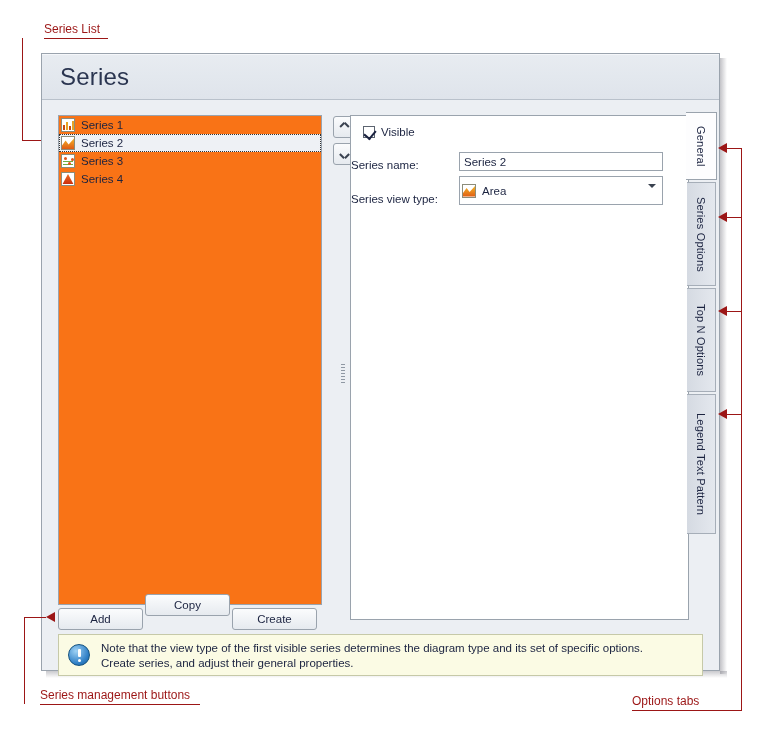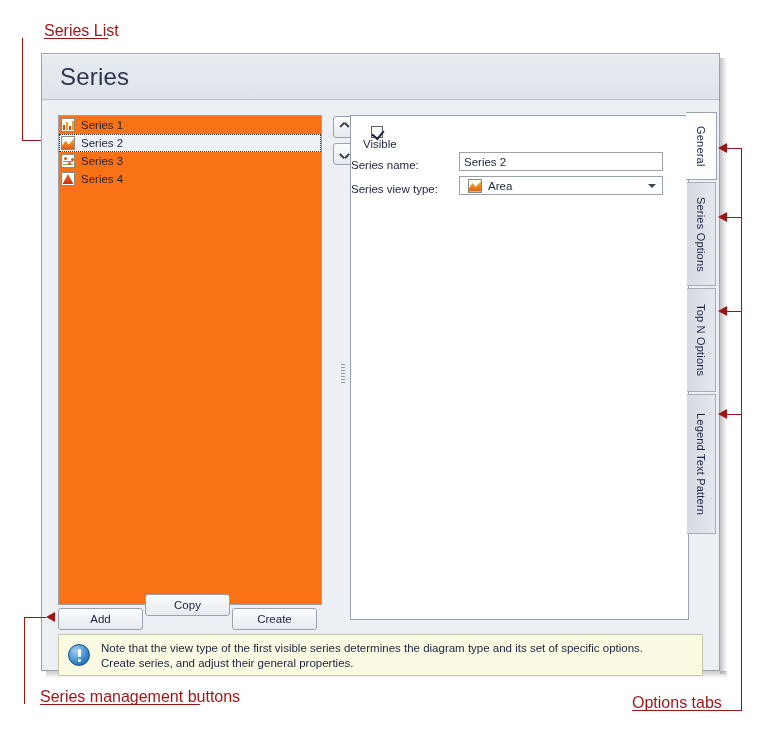--- a/index.html
+++ b/index.html
@@ -102,40 +102,40 @@
 
   
   .splitter{position:absolute;left:299px;top:310px;width:4px;height:22px;}
   .splitter b{display:block;width:4px;height:1px;background:#8f98a3;margin-bottom:2px;}
 
   
   .panel{
     position:absolute;left:308px;top:61px;width:339px;height:505px;
     background:#ffffff;border:1px solid #9aa3ad;box-sizing:border-box;
   }
-  .chk-row{position:absolute;left:12px;top:10px;display:flex;align-items:center;flex-direction:column;}
+  .chk-row{position:absolute;left:12px;top:10px;display:flex;align-items:center;}
   .chkbox{width:12px;height:12px;border:1px solid #5c6470;background:#fff;
     position:relative;box-sizing:border-box;margin-right:6px;}
   .chkbox .tick{position:absolute;left:2px;top:1px;width:6px;height:9px;
     border-right:2px solid #1b2340;border-bottom:2px solid #1b2340;
     transform:rotate(40deg);}
   .chk-label{font-size:11.5px;color:#1b2340;}
 
   .frow{position:absolute;left:0;display:flex;align-items:flex-end;}
   .frow.r1{top:36px;}
   .frow.r2{top:60px;}
   .flabel{width:108px;font-size:11.5px;color:#1b2340;}
   .textinput{
     width:204px;height:19px;border:1px solid #9aa3ad;background:#fff;
     box-sizing:border-box;font-family:"Liberation Sans",sans-serif;
     font-size:11.5px;color:#1b2340;padding:0 4px;line-height:17px;
   }
   .combo{
-    width:204px;height:19px;border:1px solid #9aa3ad;background:#fff;
-    box-sizing:border-box;display:flex;align-items:center;padding:0 8px;
+    width:204px;height:29px;border:1px solid #9aa3ad;background:#fff;
+    box-sizing:border-box;display:flex;align-items:center;padding:0 2px;
     position:relative;
   }
   .combo .row-icon{margin-right:6px;}
   .combo .cval{font-size:11.5px;color:#1b2340;}
   .combo .carrow{position:absolute;right:6px;top:7px;width:0;height:0;
     border-left:4px solid transparent;border-right:4px solid transparent;
     border-top:4px solid #3a4250;}
 
   
   .tabs{position:absolute;left:645px;top:58px;width:30px;height:430px;}
@@ -177,21 +177,21 @@
     border:1px solid #14527f;box-sizing:border-box;
   }
   .infoicon .ex{position:absolute;left:9px;top:4px;width:3px;height:8px;
     background:#ffffff;border-radius:1px;}
   .infoicon .dt{position:absolute;left:9px;top:14px;width:3px;height:3px;
     background:#ffffff;border-radius:50%;}
   .infotext{position:absolute;left:42px;top:6px;right:8px;
     font-size:11.5px;line-height:15px;color:#1b2340;}
 
   
-  .ann{position:absolute;color:#9c1616;font-size:16px;white-space:nowrap;}
+  .ann{position:absolute;color:#9c1616;font-size:12px;white-space:nowrap;}
   .annline{position:absolute;background:#9c1616;}
   .arrow{position:absolute;width:0;height:0;
     border-top:5px solid transparent;border-bottom:5px solid transparent;}
   .arrow.left{border-right:9px solid #9c1616;}
 </style>
 </head>
 <body>
 
 <div class="root">
 

